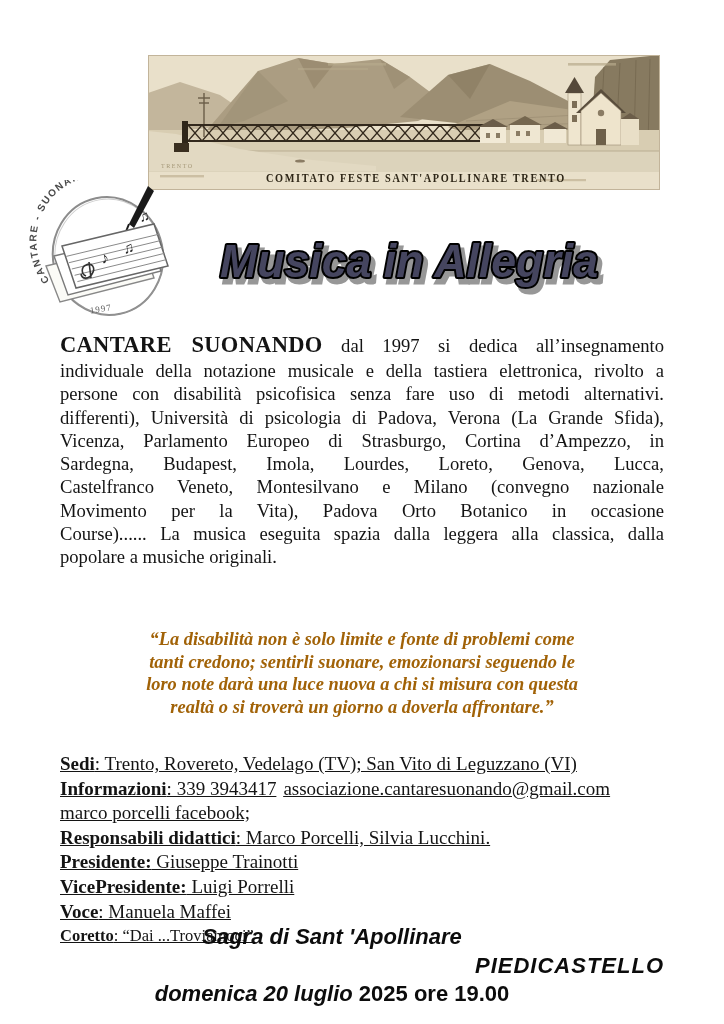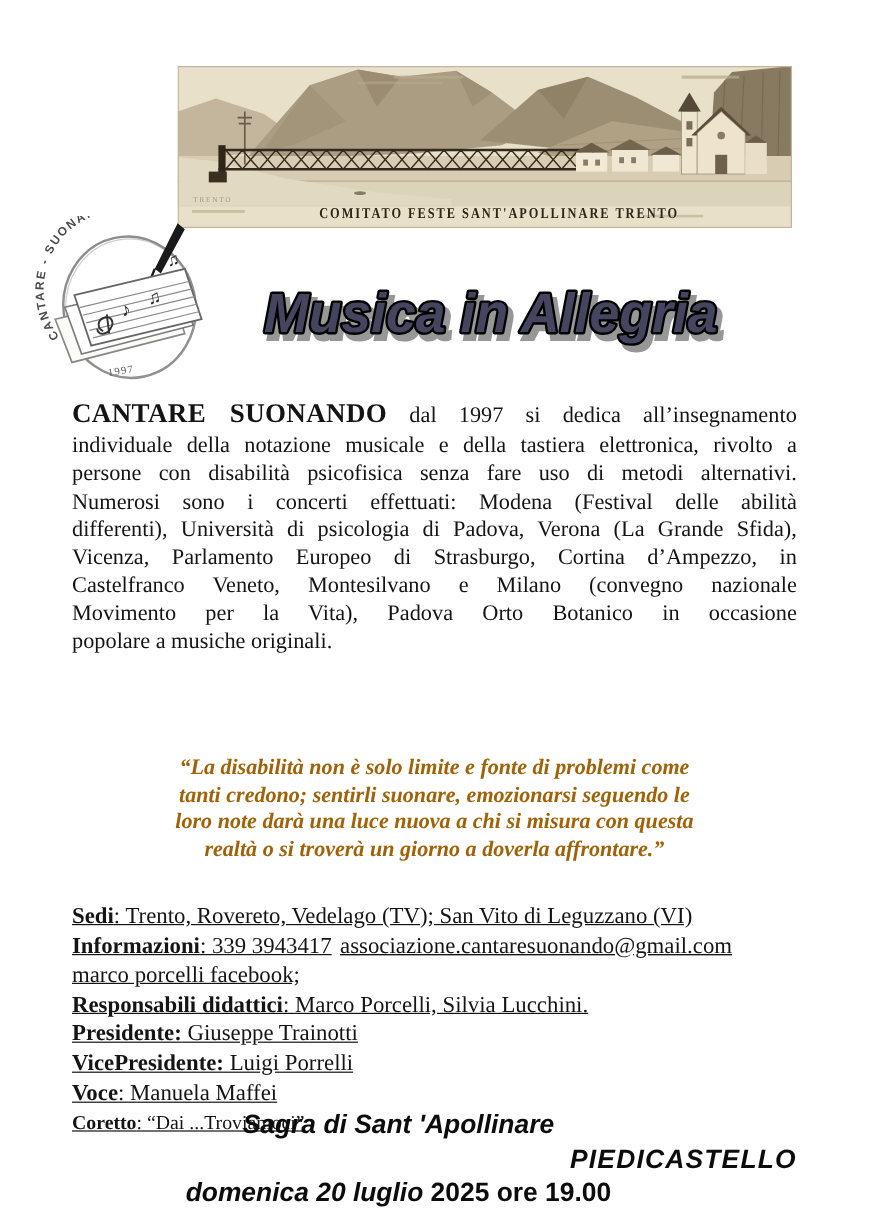--- a/index.html
+++ b/index.html
@@ -176,25 +176,26 @@
       <text x="209" y="57" text-anchor="middle" font-family="Liberation Sans, sans-serif" font-style="italic" font-weight="bold" font-size="46" fill="#45455f" stroke="#000000" stroke-width="4" style="paint-order:stroke" stroke-linejoin="round" textLength="378" lengthAdjust="spacingAndGlyphs">Musica in Allegria</text>
     </svg>
   </div>
 
   <div class="intro">
     <div class="intro-line first"><span class="lead">CANTARE SUONANDO</span><span> dal 1997 si dedica all’insegnamento</span></div>
     <div>
 
     <div class="intro-line">individuale della notazione musicale e della tastiera elettronica, rivolto a</div>
         <div class="intro-line">persone con disabilità psicofisica senza fare uso di metodi alternativi.</div>
-        <div class="intro-line">Numerosi sono i concerti effettuati: Modena (Festival delle abilità</div>
         <div class="intro-line">differenti), Università di psicologia di Padova, Verona (La Grande Sfida),</div>
         <div class="intro-line">Vicenza, Parlamento Europeo di Strasburgo, Cortina d’Ampezzo, in</div>
+        <div class="intro-line">Sardegna, Budapest, Imola, Lourdes, Loreto, Genova, Lucca,</div>
         <div class="intro-line">Castelfranco Veneto, Montesilvano e Milano (convegno nazionale</div>
         <div class="intro-line">Movimento per la Vita), Padova Orto Botanico in occasione</div>
+        <div class="intro-line">Course)...... La musica eseguita spazia dalla leggera alla classica, dalla</div>
       </div>
     <div class="intro-line last">popolare a musiche originali.</div>
   </div>
 
   <div class="quote">
 
   <div>“La disabilità non è solo limite e fonte di problemi come</div>
       <div>tanti credono; sentirli suonare, emozionarsi seguendo le</div>
       <div>loro note darà una luce nuova a chi si misura con questa</div>
       <div>realtà o si troverà un giorno a doverla affrontare.”</div>

